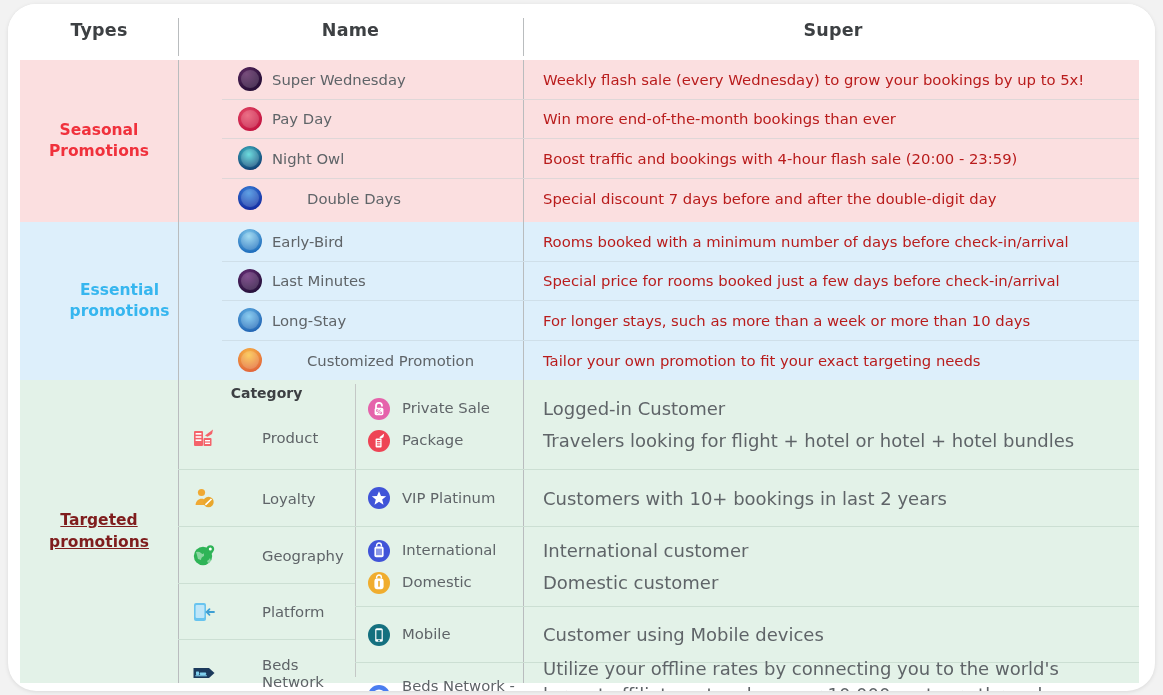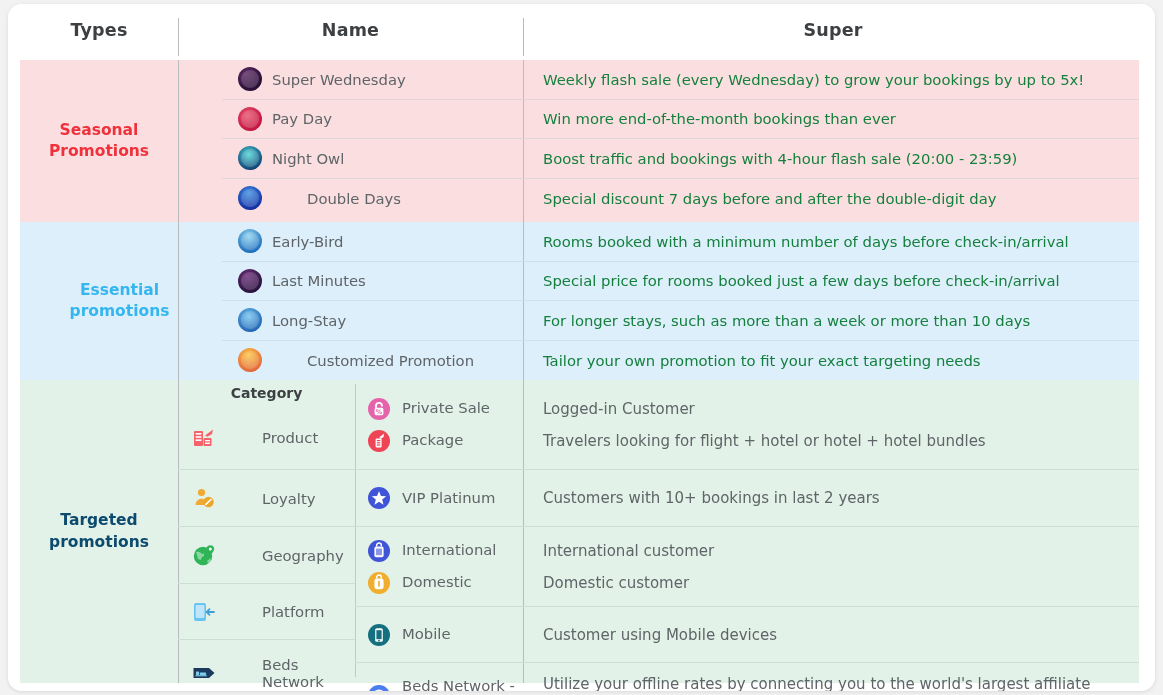--- a/index.html
+++ b/index.html
@@ -7,21 +7,21 @@
     width: 1163px; height: 695px;
     background: #f2f2f2;
     font-family: "DejaVu Sans", "Liberation Sans", sans-serif;
     overflow: hidden;
   }
   .card {
     position: absolute;
     left: 8px; top: 4px;
     width: 1147px; height: 687px;
     background: #ffffff;
-    border-radius: 14px;
+    border-radius: 28px;
     box-shadow: 0 1px 4px rgba(0,0,0,0.10);
     overflow: hidden;
   }
 
   
   .header {
     position: absolute; left: 0; top: 0;
     width: 100%; height: 52px;
     background: #fff;
   }
@@ -63,21 +63,21 @@
   .types-label {
     position: absolute; left: 0; top: 0; width: 158px; height: 100%;
     display: flex; align-items: center; justify-content: center;
     text-align: center;
     font-weight: bold;
     font-size: 15.5px;
     line-height: 1.38;
   }
   .types-label.pink  { color: #f0313c; }
   .types-label.blue  { color: #36b6ef; padding-left: 41px; }
-  .types-label.green { color: #0c4a6e; }
+  .types-label.green { color: #7f1d1d; text-decoration: underline; }
 
   
   .name-col { position: absolute; left: 158px; top: 0; width: 345px; height: 100%; padding-left: 44px; }
   .target-col { position: absolute; left: 503px; top: 0; right: 0; height: 100%; }
 
   .name-row {
     position: relative;
     display: flex; align-items: center;
     padding-left: 16px;
     height: 39.5px;
@@ -89,21 +89,21 @@
   .name-row .lbl {
     font-size: 14.8px; color: #5f6468;
     font-family: "DejaVu Sans", "Liberation Sans", sans-serif;
   }
 
   .target-row {
     display: flex; align-items: center;
     padding-left: 20px;
     height: 39.5px;
     border-bottom: 1px solid #dfd7d8;
-    font-size: 14.8px; color: #15803d;
+    font-size: 14.8px; color: #b91c1c;
   }
   .sec-essential .target-row { border-bottom-color: #cfdfe9; }
   .target-row:last-child { border-bottom: none; }
 
   
   .cat-head {
     height: 26px;
     display: flex; align-items: center; justify-content: center;
     font-weight: bold; font-size: 14px; color: #3d4043;
     width: 177px;
@@ -127,21 +127,21 @@
   }
   .sub-row:last-child { border-bottom: none; }
   .sub-item { display: flex; align-items: center; height: 32px; }
   .sub-item .gicon { margin-right: 11px; flex: 0 0 auto; }
   .sub-item .lbl { font-size: 14.8px; color: #5f6468; line-height: 1.25; }
 
   .tgt-row {
     display: flex; flex-direction: column; justify-content: center;
     padding-left: 20px;
     border-bottom: 1px solid #ccdfd3;
-    font-size: 15px; color: #5f6468;
+    font-size: 18px; color: #5f6468;
   }
   .tgt-row:last-child { border-bottom: none; }
   .tgt-line { height: 32px; display: flex; align-items: center; }
   .tgt-wrap { line-height: 1.45; padding-right: 28px; }
 
   
   .badge {
     width: 24px; height: 24px; border-radius: 50%;
     display: inline-block; position: relative; overflow: hidden;
   }

